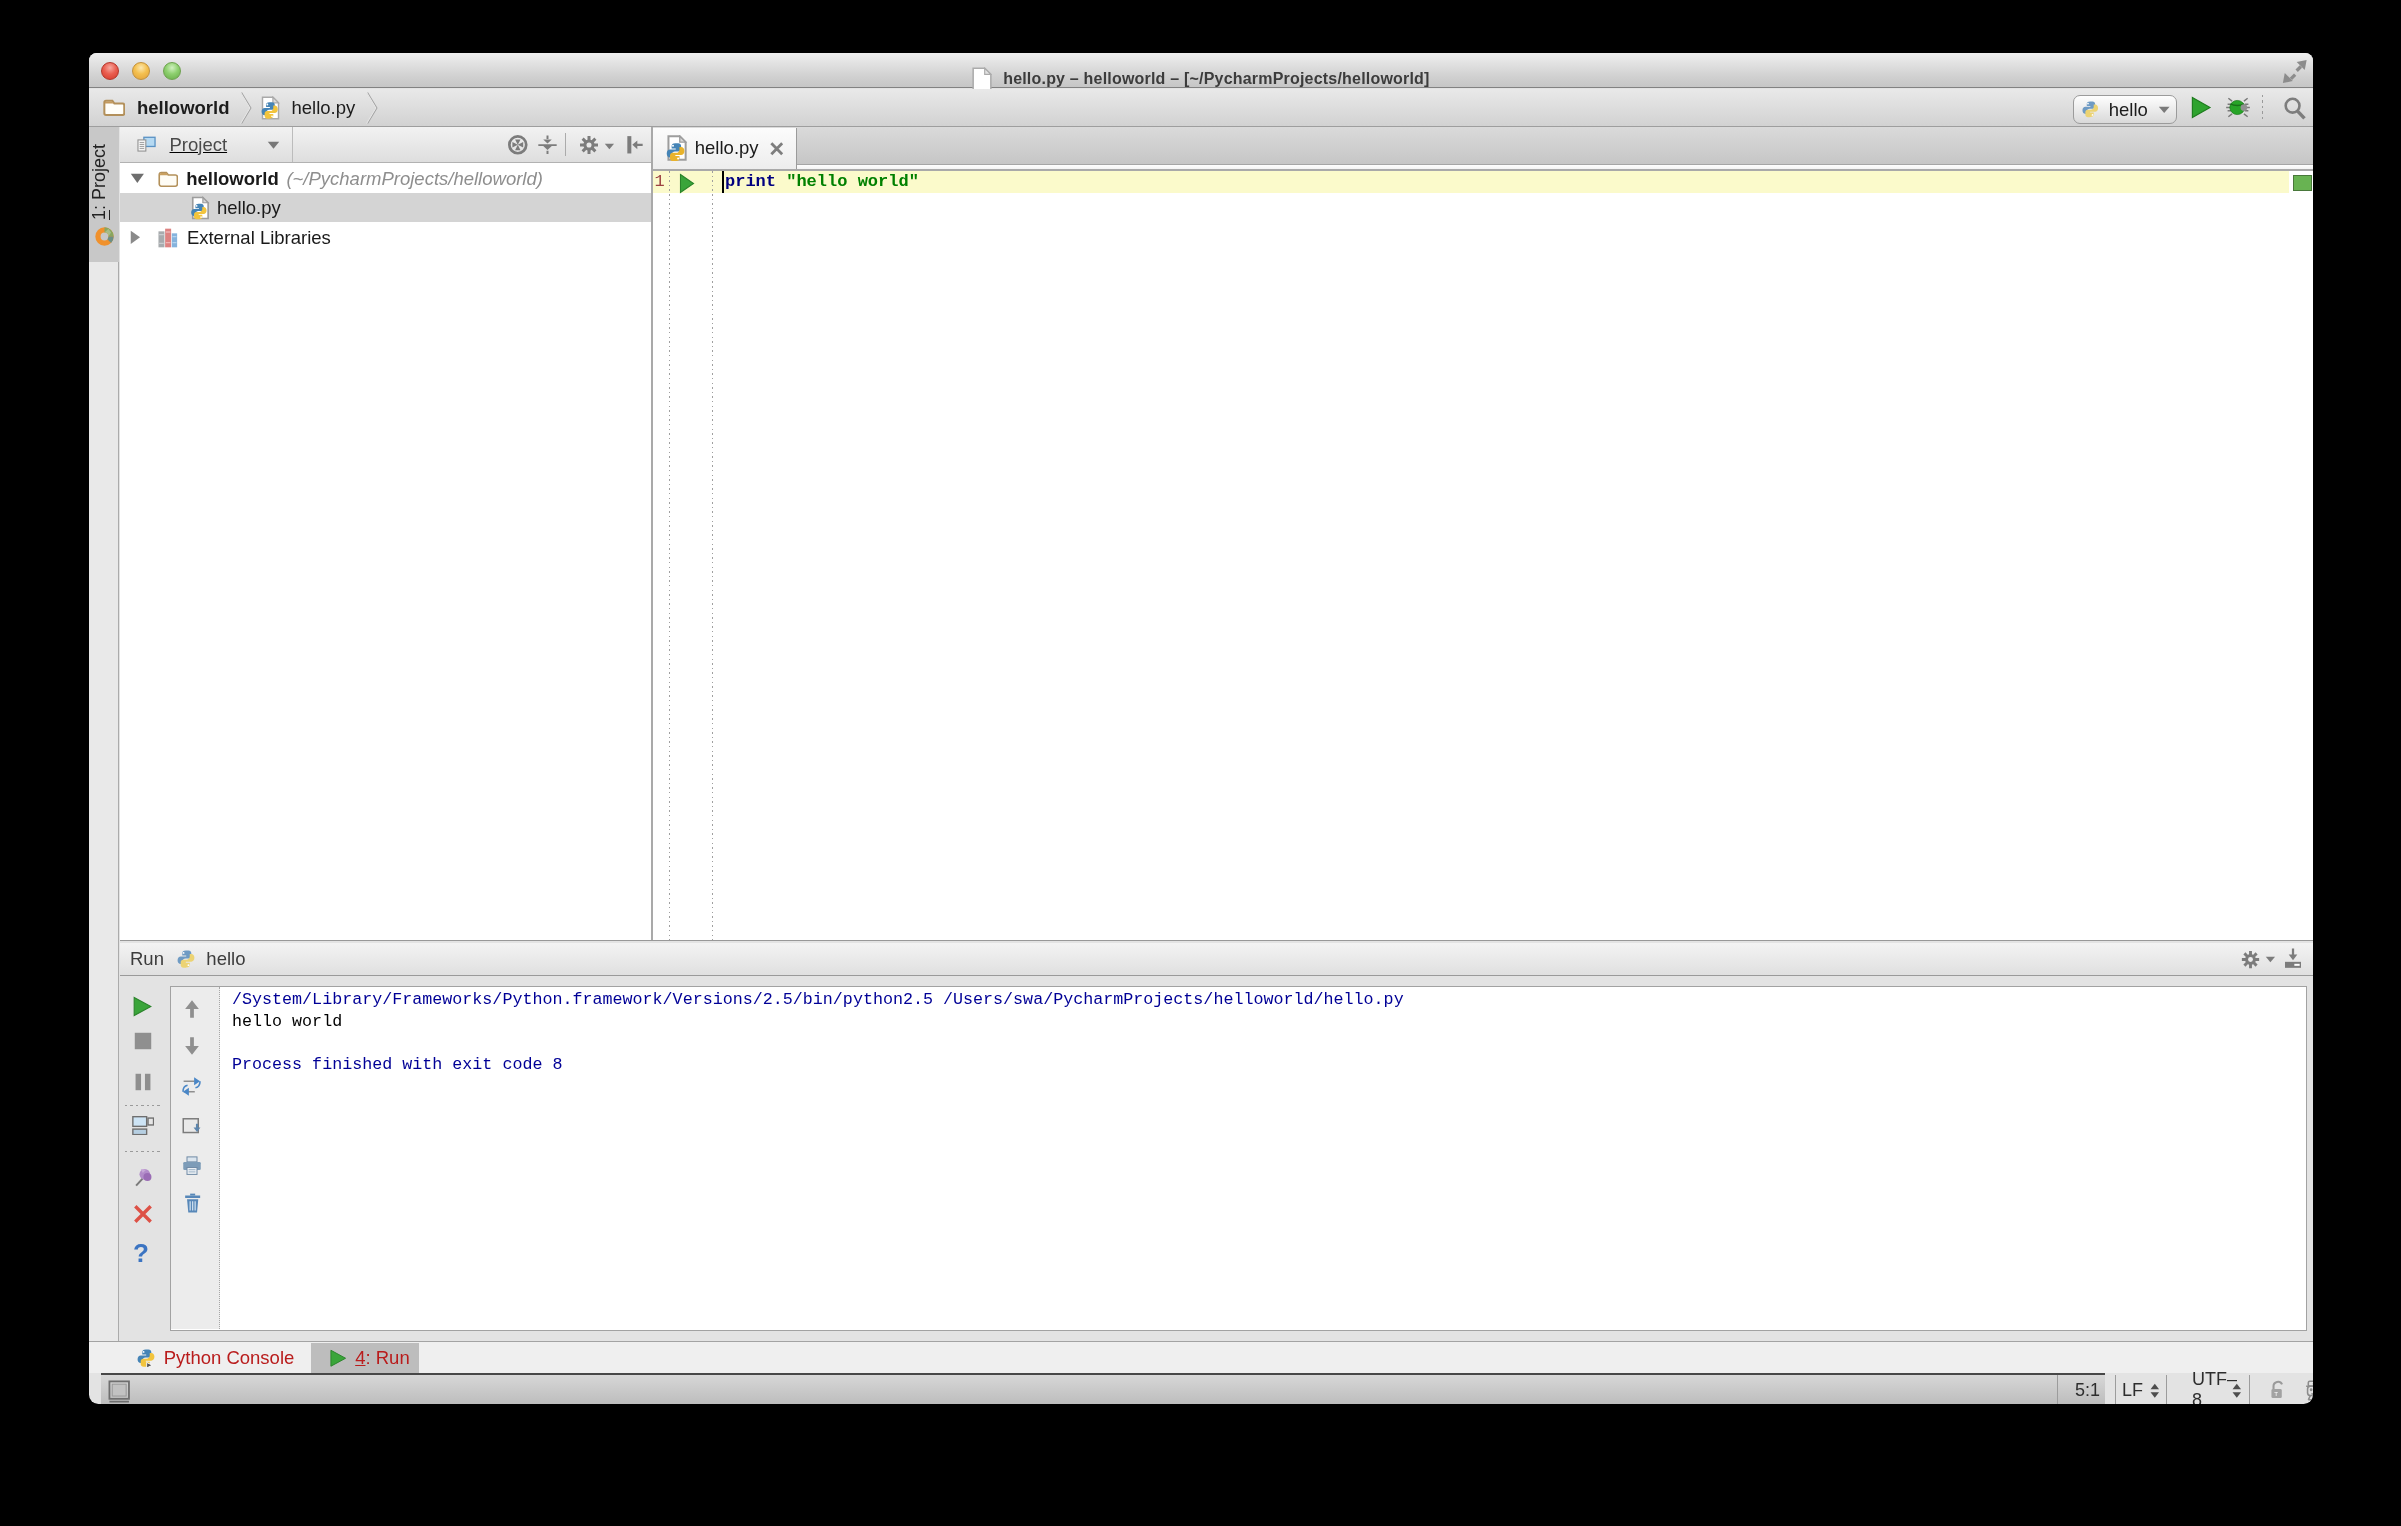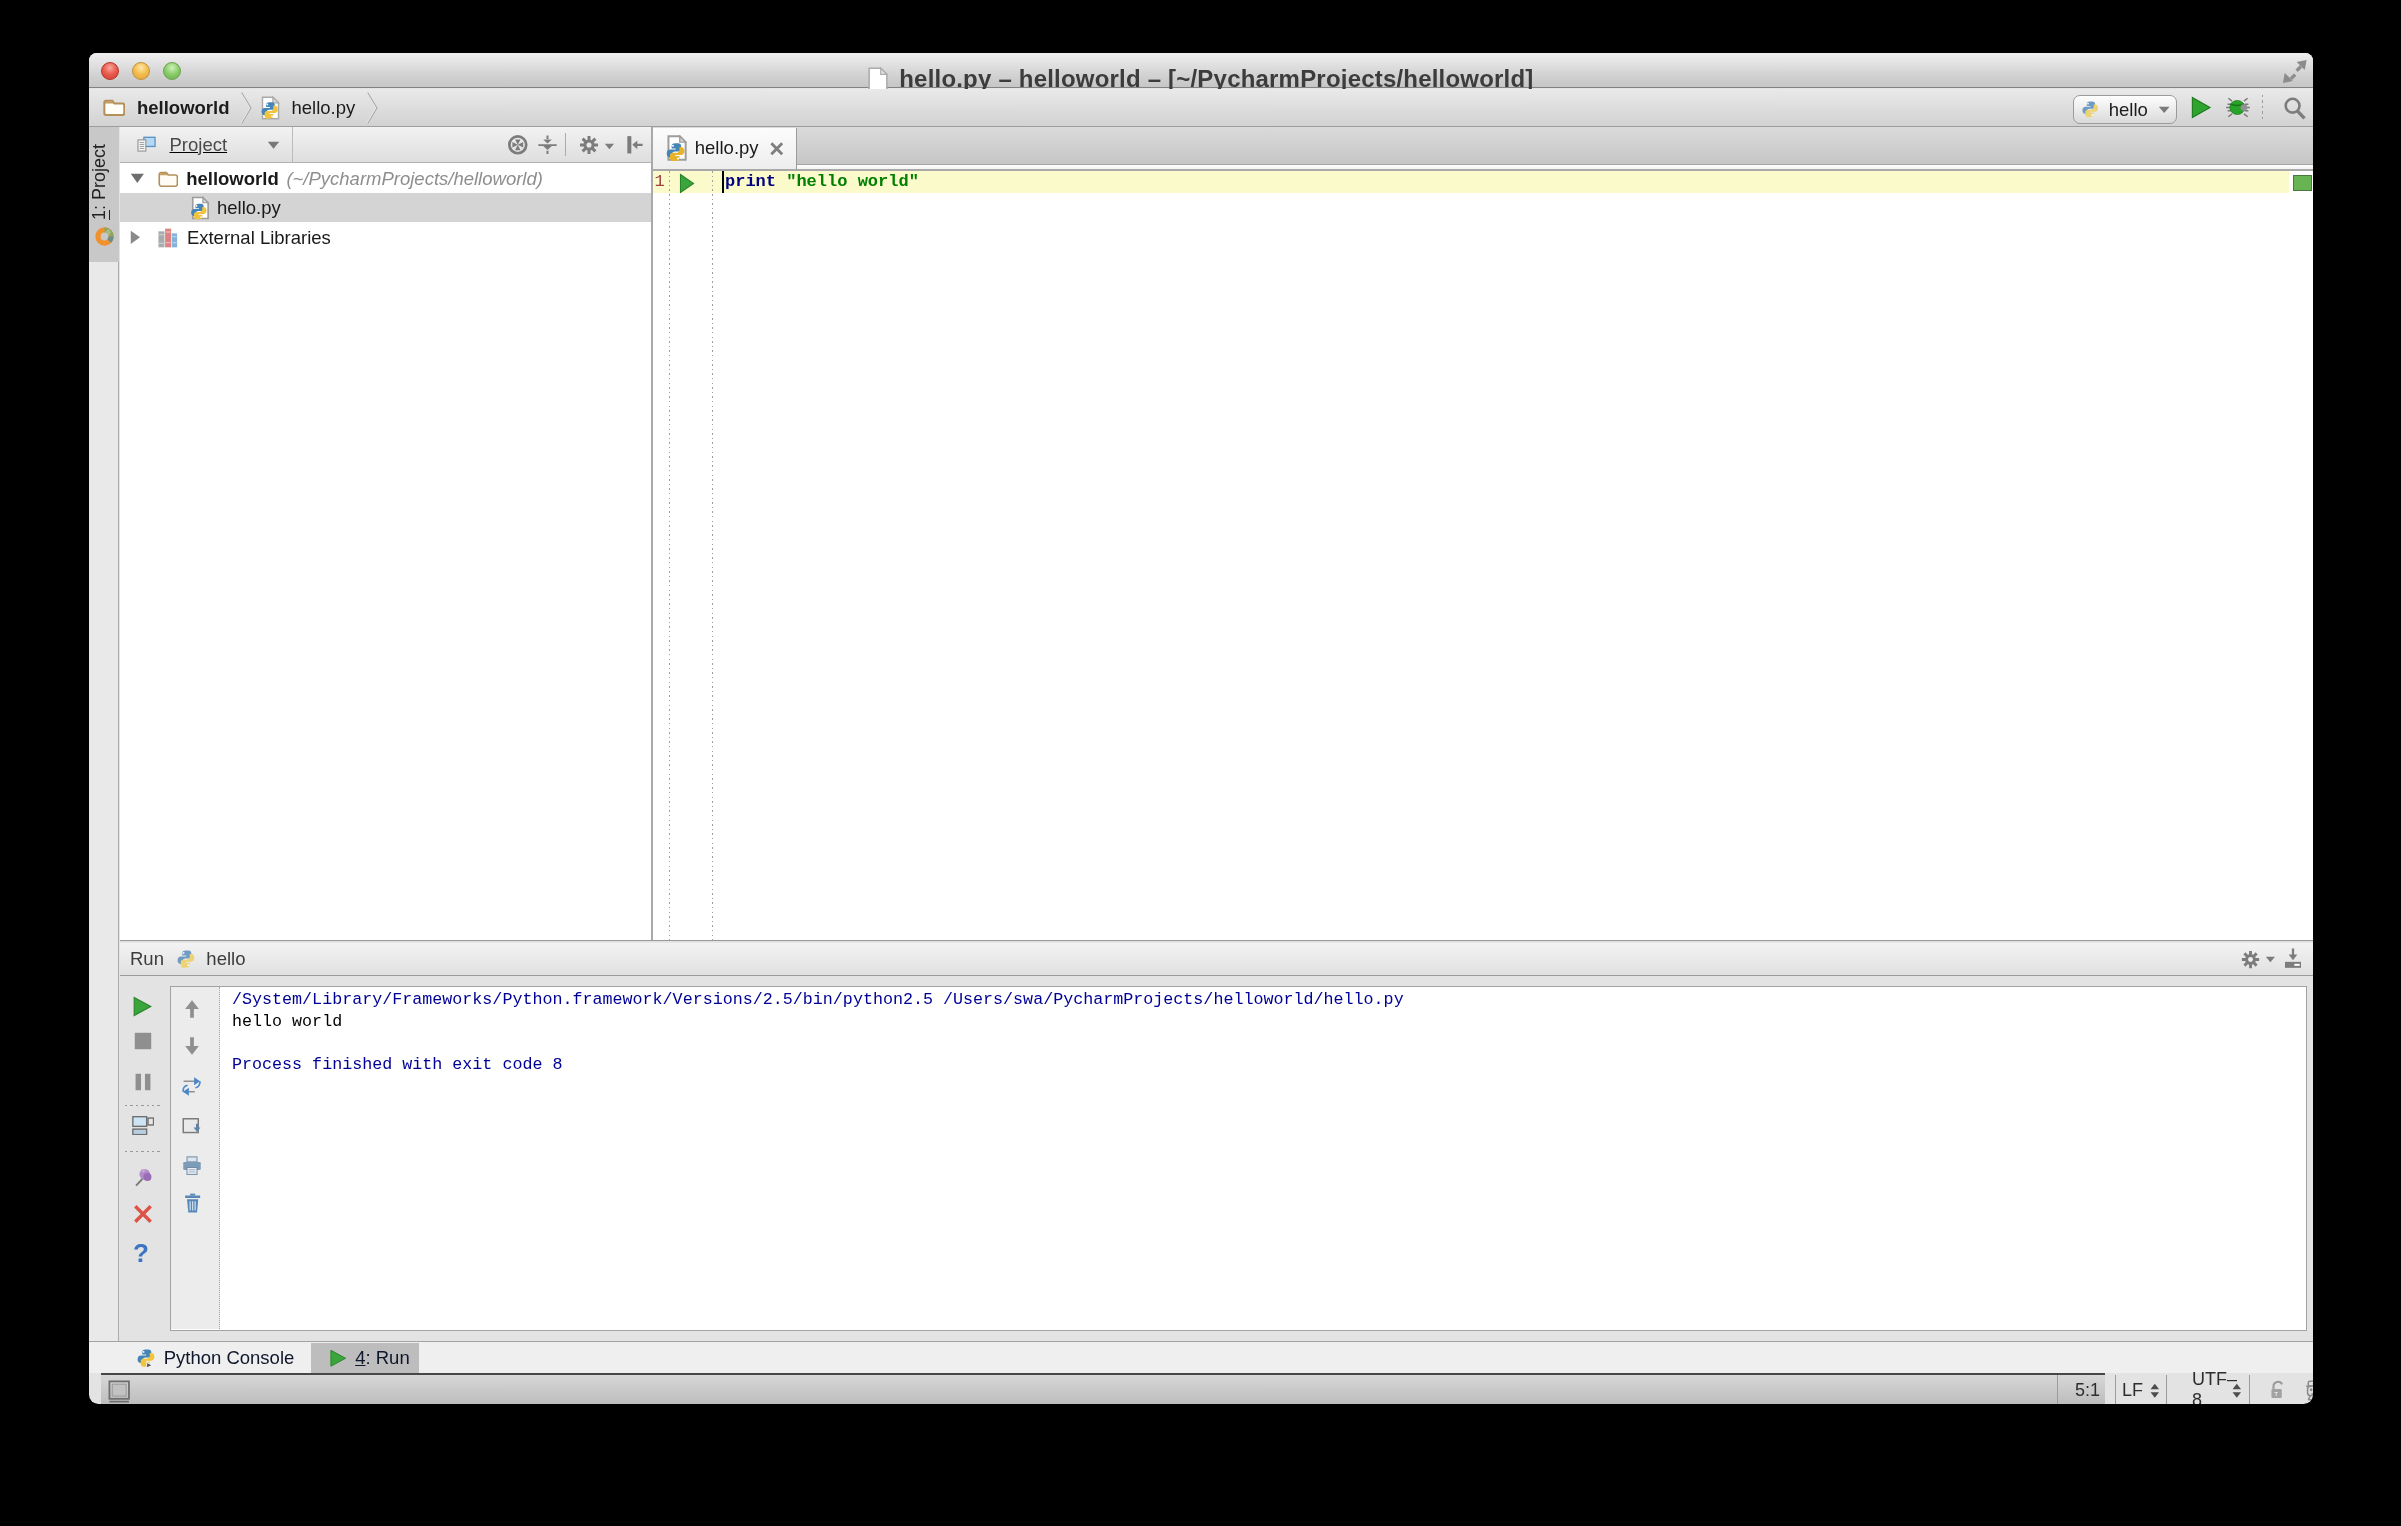--- a/index.html
+++ b/index.html
@@ -16,21 +16,21 @@
     background:linear-gradient(#efefef,#d0d0d0 70%,#c6c6c6);
     border-bottom:1.5px solid #828282;
   }
   .ball { position:absolute; top:8.5px; width:18px; height:18px; border-radius:50%; }
   #ball-r { left:12.4px;  background:radial-gradient(circle at 50% 30%, #f6a9a0 0%, #ea5f51 45%, #d3392a 100%); border:0.8px solid #b4352a;}
   #ball-y { left:43px;  background:radial-gradient(circle at 50% 30%, #fbe7b0 0%, #f4c04f 45%, #e0a03a 100%); border:0.8px solid #c3913a;}
   #ball-g { left:74px;  background:radial-gradient(circle at 50% 30%, #d0f0c0 0%, #8ed06f 45%, #65ab46 100%); border:0.8px solid #6da24e;}
   #title-text {
     position:absolute; left:0; right:0; top:0; height:51px;
     display:flex; align-items:center; justify-content:center;
-    font-size:24px; font-weight:bold; color:#3c3c3c; letter-spacing:0.2px;border-radius:9px;
+    font-size:16px; font-weight:bold; color:#3c3c3c; letter-spacing:0.2px;border-radius:9px;
   }
   #title-text svg { margin-right:10.8px; }
   
   #navbar {
     position:absolute; left:0; top:36px; width:2224px; height:38px;
     background:linear-gradient(#e9e9e9,#d2d2d2);
     border-bottom:0.8px solid #9e9e9e;
   }
   .crumbs { position:absolute; left:14px; top:0; height:37px; display:flex; align-items:center; }
   .crumbs .txt { font-size:18.5px; color:#1c1c1c; }
@@ -92,21 +92,21 @@
   #conbox { position:absolute; left:50px; top:45px; width:2137px; height:345px; background:#fff; border:1.5px solid #a2a2a2; }
   #contoolbar { position:absolute; left:0; top:0; width:49px; height:342px; background:#ececec;
     border-right:0.8px dotted #a6a6a6; }
   #context { position:absolute; left:61px; top:2.3px; font-family:Liberation Mono, monospace; font-size:16.7px;
     line-height:21.5px; white-space:pre; color:#000; }
   .navy { color:#000096; }
   
   #bottombar { position:absolute; left:0; top:1288px; width:2224px; height:32px;
     background:#efefef; border-top:0.8px solid #a3a3a3; }
   #btab-sel { position:absolute; left:222px; top:0.8px; width:108px; height:31px; background:#bdbdbd; }
-  .btab { position:absolute; top:0; height:32px; display:flex; align-items:center; font-size:18.5px; color:#0f172a; }
+  .btab { position:absolute; top:0; height:32px; display:flex; align-items:center; font-size:18.5px; color:#b91c1c; }
   
   #statusbar { position:absolute; left:12px; top:1320px; width:2004px; height:32px;
     background:linear-gradient(#d7d7d7,#bcbcbc); border-top:2.3px solid #474747; }
   .sseg { position:absolute; top:0; height:30px; border-left:0.8px solid #9c9c9c; }
   .stxt { position:absolute; top:0; height:30px; display:flex; align-items:center; font-size:18px; color:#2e2e2e; }
 </style>
 </head>
 <body>
 <div id="win">
 

